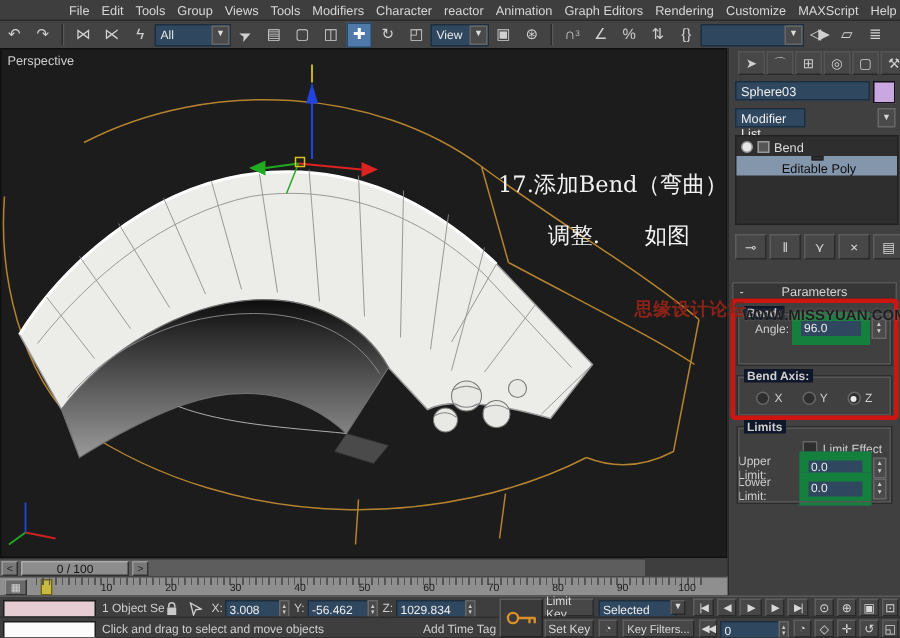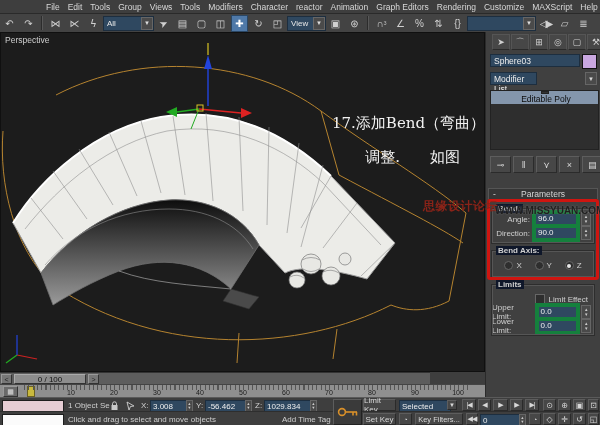--- a/index.html
+++ b/index.html
@@ -64,21 +64,21 @@
           font-size:9px;color:#d8d8d8;margin-right:2px;}
   .rollout{position:absolute;left:2px;top:156px;width:110px;height:12px;background:#363636;
            border:1px solid #555;border-bottom-color:#222;box-sizing:border-box;
            display:flex;align-items:center;justify-content:center;font-size:8.5px;color:#d5d5d5;}
   .rollout .minus{position:absolute;left:4px;}
   .group{position:absolute;left:5px;width:104px;border:1px solid #2d2d2d;outline:1px solid #565656;
          outline-offset:-2px;box-sizing:border-box;}
   .group-legend{position:absolute;top:-5px;left:4px;background:#0f172a;padding:0 2px;font-size:8px;color:#cfcfcf;font-weight:bold;}
   .prow{display:flex;align-items:center;justify-content:flex-end;margin:2px 3px 0 0;height:12px;}
   .plabel{font-size:8px;color:#cfcfcf;margin-right:2px;}
-  .pfield{width:36px;height:10px;background:var(--field_blue,#2f4860);border:4px solid #15803d;
+  .pfield{width:36px;height:10px;background:var(--field_blue,#2f4860);border:6px solid #15803d;
           color:#eee;font-size:8px;padding:0 2px;text-align:left;}
   .spinner{width:8px;height:12px;display:flex;flex-direction:column;align-items:center;justify-content:center;
            background:#4a4a4a;border:1px solid #666;font-size:5px;line-height:5px;color:#ccc;margin-left:1px;}
   .radios{display:flex;justify-content:space-around;padding:10px 6px 4px 6px;}
   .radio{display:flex;align-items:center;font-size:8px;color:#cfcfcf;}
   .rdot{width:7px;height:7px;border-radius:50%;background:#2e2e2e;border:1px solid #666;margin-right:3px;position:relative;}
   .rdot.on::after{content:"";position:absolute;left:1.5px;top:1.5px;width:4px;height:4px;border-radius:50%;background:#e8e8e8;}
   .chkrow{display:flex;align-items:center;justify-content:flex-end;margin:9px 6px 0 0;font-size:8px;color:#cfcfcf;}
   .chk{width:8px;height:8px;background:#2e2e2e;border:1px solid #666;margin-right:4px;}
   
@@ -270,20 +270,25 @@
     <div class="namerow">
       <span class="namefield">Sphere03</span>
       <span class="swatch"></span>
     </div>
     <div class="modlist">
       <span class="mlfield">Modifier List</span>
       <span class="arr">▼</span>
     </div>
     <div class="stackbox">
 
+        <div class="stack-row bulb">
+          <span class="bulbicon"></span>
+          <span class="stack-box-icon"></span>
+          <span>Bend</span>
+        </div>
 
         <div class="stack-row selected">
 
           <span class="stack-box-icon"></span>
           <span>Editable Poly</span>
         </div>
       </div>
     <div class="stacktools">
       <span class="st-btn">⊸</span>
       <span class="st-btn">‖</span>
@@ -294,28 +299,20 @@
     <div class="rollout">
       <span class="minus">-</span>
       <span>Parameters</span>
     </div>
 
     <div class="group" style="top:176px;height:36px;">
       <span class="group-legend">Bend:</span>
       <div class="prow" style="margin-top:4px;">
         <span class="plabel">Angle:</span>
         <span class="pfield">96.0</span>
-        <span class="spinner">
-            <span>▴</span>
-            <span>▾</span>
-          </span>
-      </div>
-      <div class="prow">
-        <span class="plabel">Direction:</span>
-        <span class="pfield">90.0</span>
         <span class="spinner">
             <span>▴</span>
             <span>▾</span>
           </span>
       </div>
     </div>
 
     <div class="group" style="top:218px;height:28px;">
       <span class="group-legend">Bend Axis:</span>
       <div class="radios">

